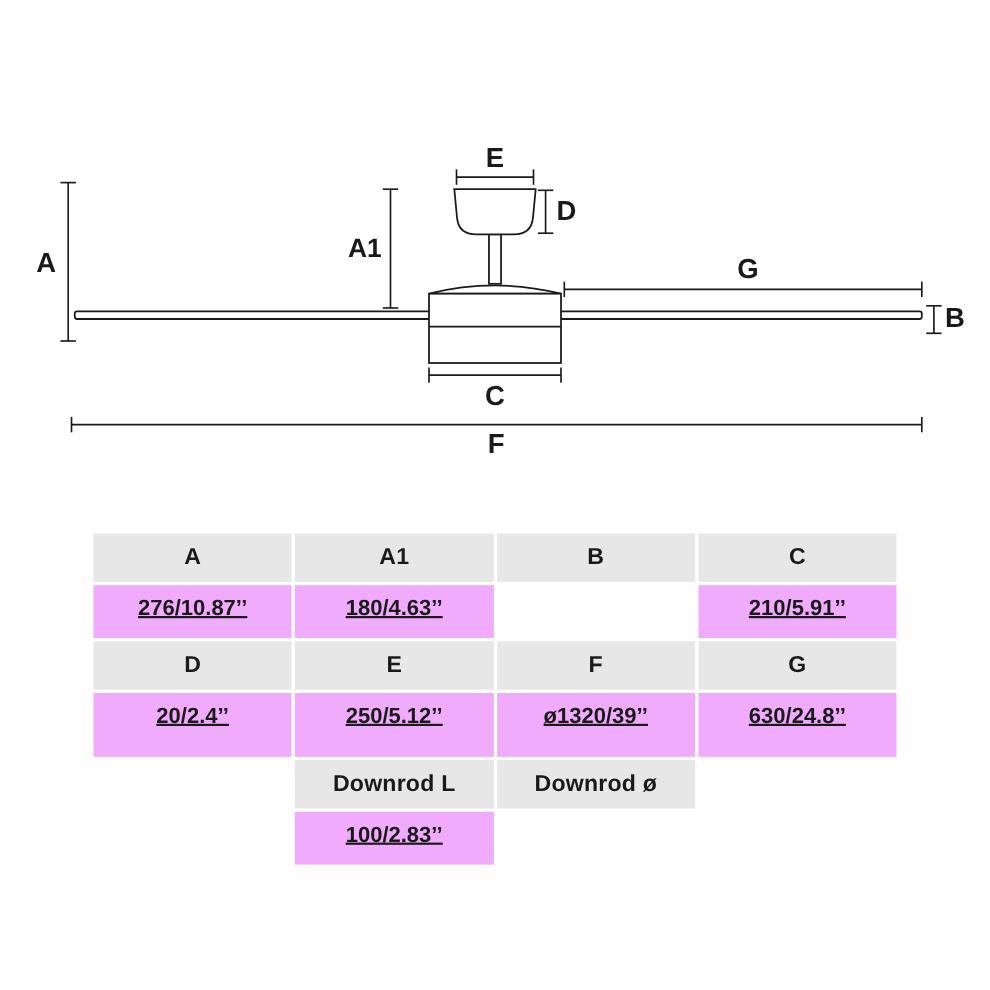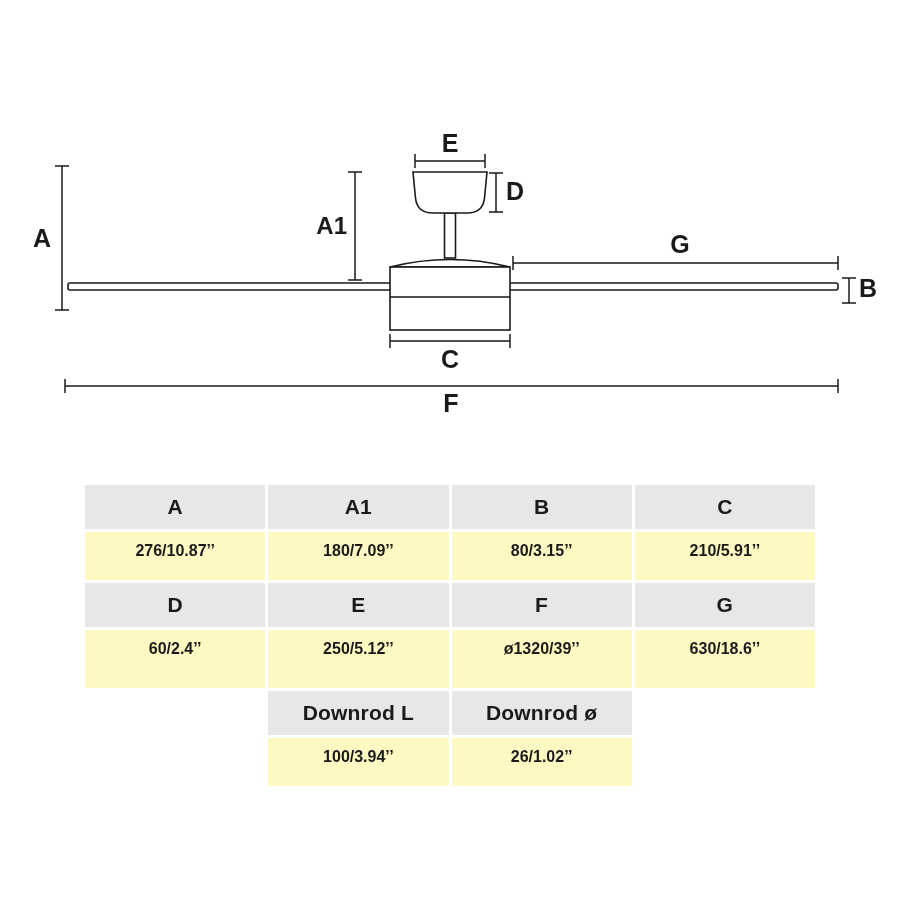--- a/index.html
+++ b/index.html
@@ -47,25 +47,26 @@
     justify-content: center;
     text-align: center;
   }
   .cell.header {
     background: #e7e7e7;
     font-size: 21px;
     font-weight: 700;
     letter-spacing: 0.2px;
   }
   .cell.value {
-    background: #fef9c3;
-    font-size: 16px;
+    background: #f0abfc;
+    font-size: 20px;
     font-weight: 700;
     align-items: flex-start;
     padding-top: 10px;
+    text-decoration: underline;
   }
 </style>
 </head>
 <body>
 
 <div class="page">
 
   <div class="diagram-wrap">
     <svg width="900" height="440" viewBox="0 0 900 440">
 
@@ -147,34 +148,32 @@
   </div>
 
   <div class="dims-table">
 
     <div class="cell header" style="grid-row:1; grid-column:1">A</div>
     <div class="cell header" style="grid-row:1; grid-column:2">A1</div>
     <div class="cell header" style="grid-row:1; grid-column:3">B</div>
     <div class="cell header" style="grid-row:1; grid-column:4">C</div>
 
     <div class="cell value" style="grid-row:2; grid-column:1">276/10.87’’</div>
-    <div class="cell value" style="grid-row:2; grid-column:2">180/7.09’’</div>
-    <div class="cell value" style="grid-row:2; grid-column:3">80/3.15’’</div>
+    <div class="cell value" style="grid-row:2; grid-column:2">180/4.63’’</div>
     <div class="cell value" style="grid-row:2; grid-column:4">210/5.91’’</div>
 
     <div class="cell header" style="grid-row:3; grid-column:1">D</div>
     <div class="cell header" style="grid-row:3; grid-column:2">E</div>
     <div class="cell header" style="grid-row:3; grid-column:3">F</div>
     <div class="cell header" style="grid-row:3; grid-column:4">G</div>
 
-    <div class="cell value" style="grid-row:4; grid-column:1">60/2.4’’</div>
+    <div class="cell value" style="grid-row:4; grid-column:1">20/2.4’’</div>
     <div class="cell value" style="grid-row:4; grid-column:2">250/5.12’’</div>
     <div class="cell value" style="grid-row:4; grid-column:3">ø1320/39’’</div>
-    <div class="cell value" style="grid-row:4; grid-column:4">630/18.6’’</div>
+    <div class="cell value" style="grid-row:4; grid-column:4">630/24.8’’</div>
 
     <div class="cell header" style="grid-row:5; grid-column:2">Downrod L</div>
     <div class="cell header" style="grid-row:5; grid-column:3">Downrod ø</div>
 
-    <div class="cell value" style="grid-row:6; grid-column:2">100/3.94’’</div>
-    <div class="cell value" style="grid-row:6; grid-column:3">26/1.02’’</div>
+    <div class="cell value" style="grid-row:6; grid-column:2">100/2.83’’</div>
   </div>
 
 </div>
 
 </body></html>

